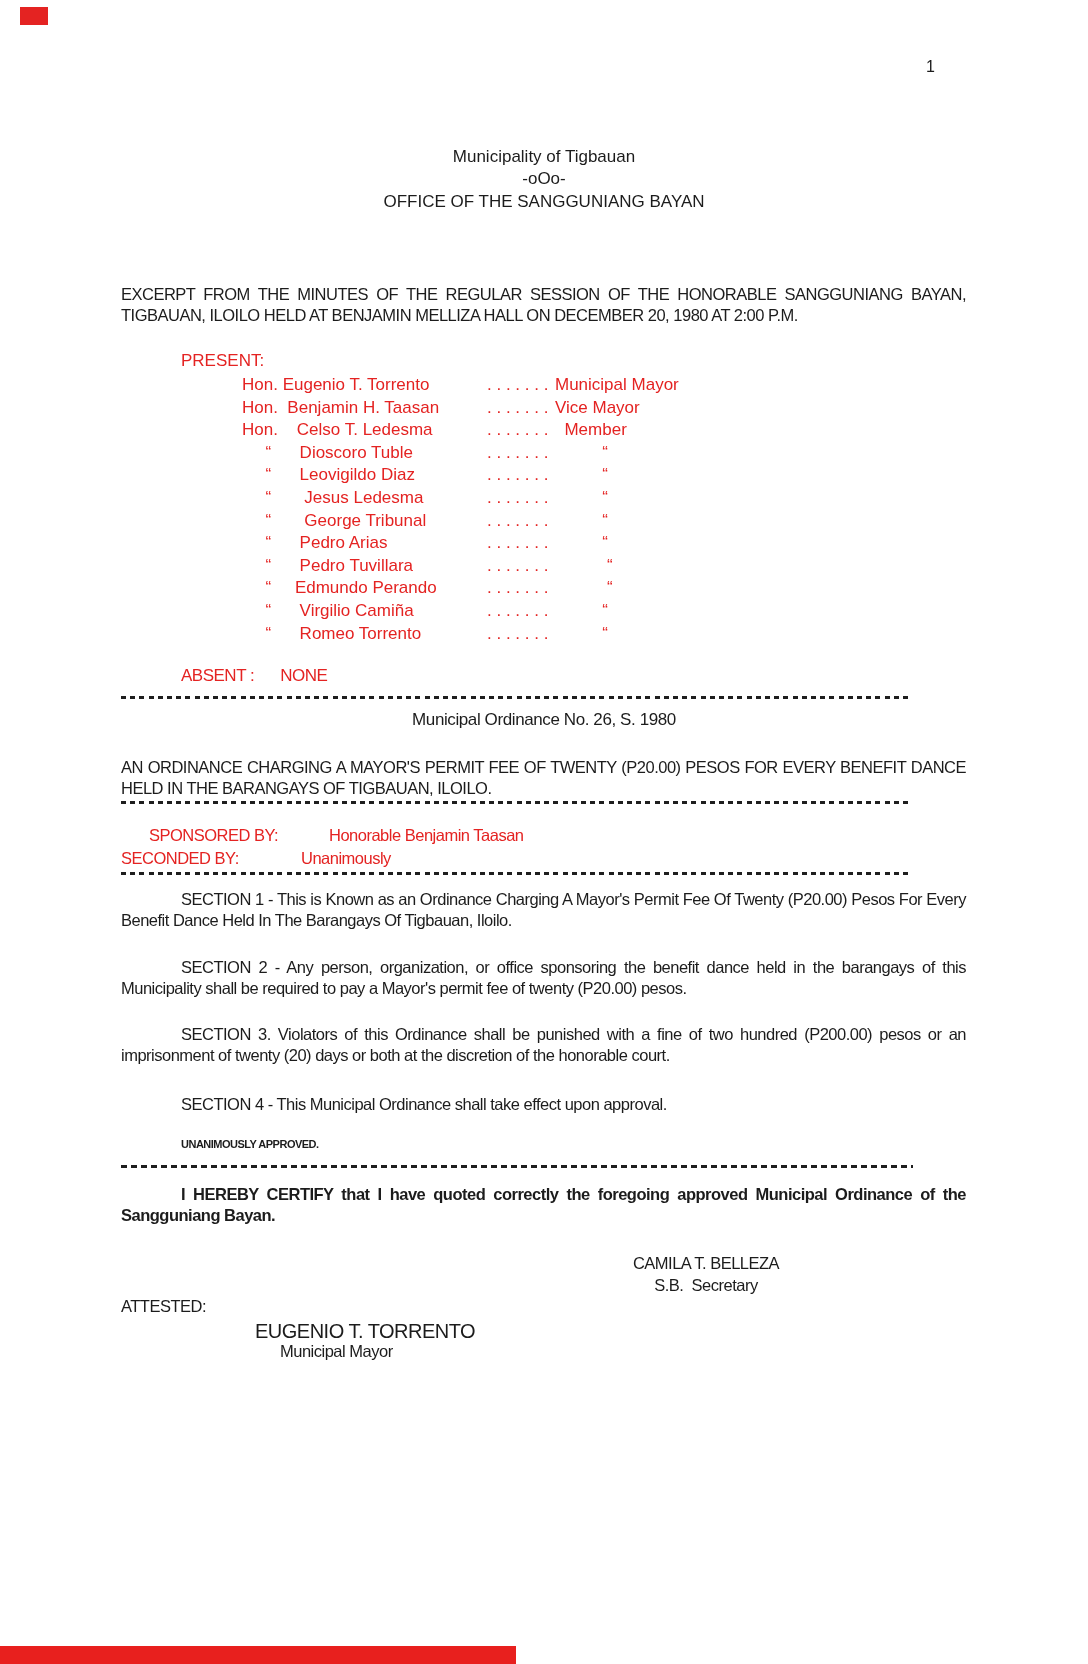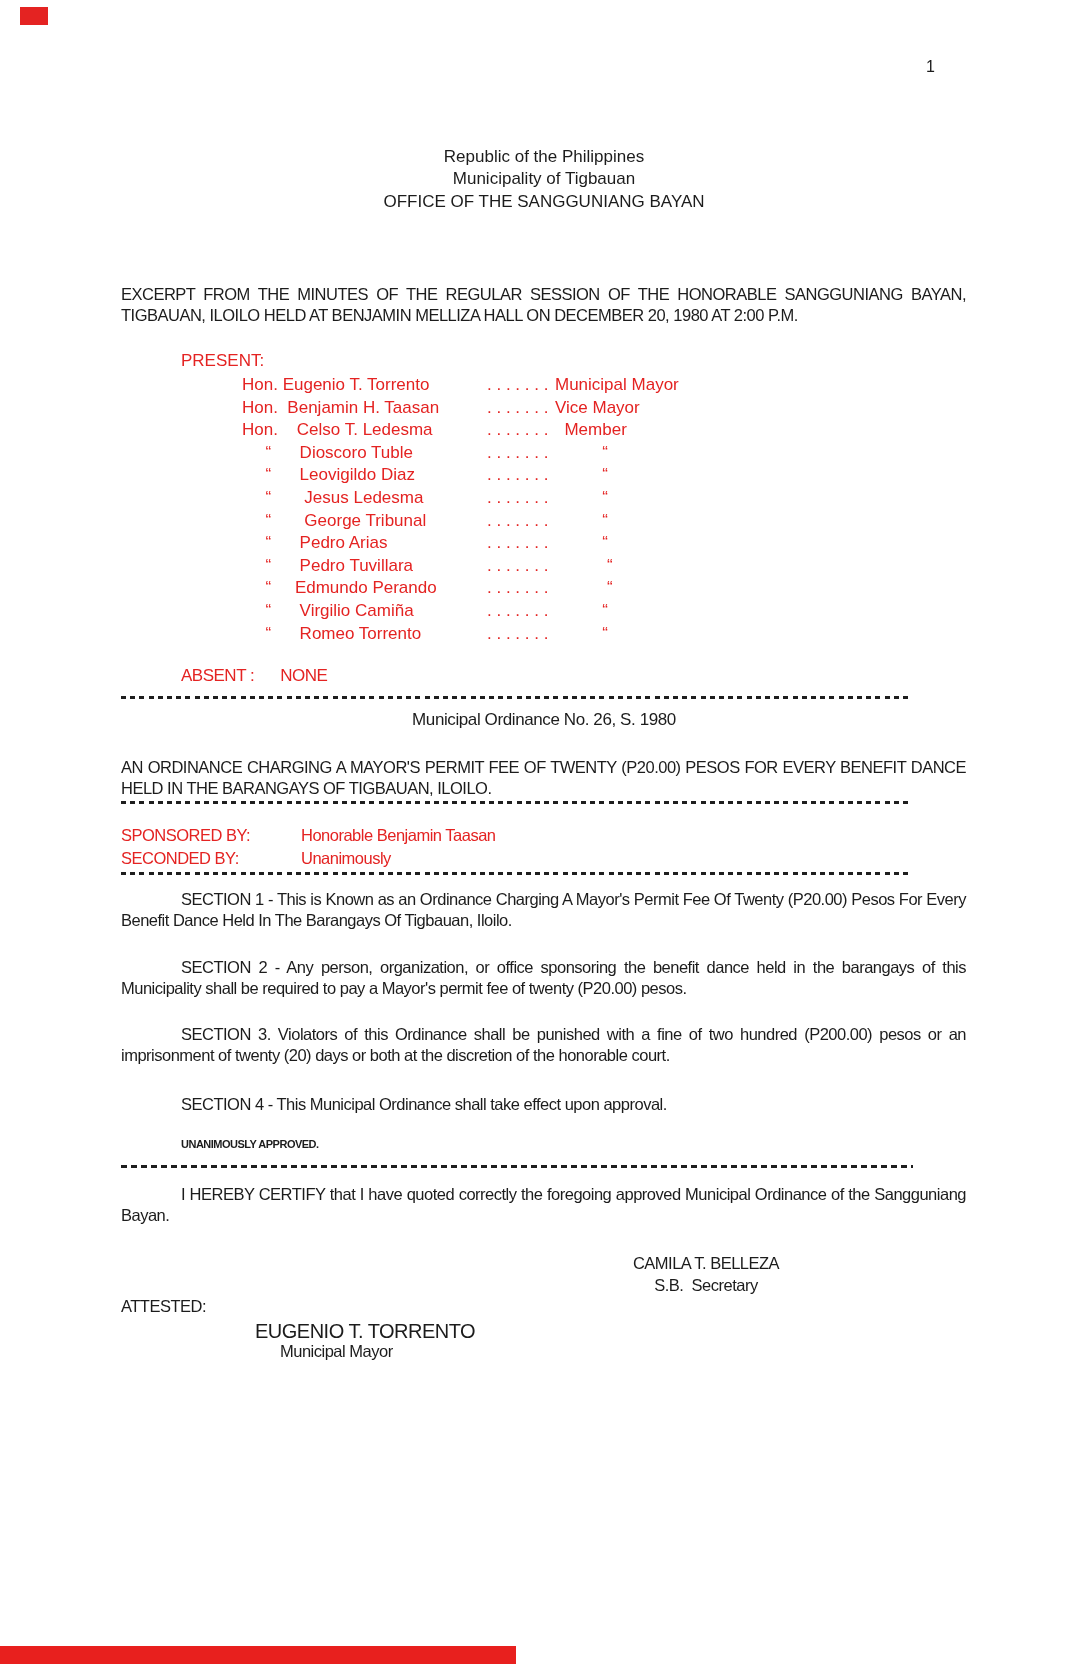--- a/index.html
+++ b/index.html
@@ -51,50 +51,50 @@
     left: 0; top: 710px; width: 100%;
     text-align: center; font-weight: 400;
     font-size: 17px; letter-spacing: -0.4px;
   }
   .ord-desc { top: 757px; }
   .by-row {
     left: 121px; width: 845px;
     display: grid; grid-template-columns: 180px auto;
     font-size: 16.5px; letter-spacing: -0.5px; line-height: 22px;
   }
-  .sponsored { top: 824px; }
+  .sponsored { top: 824px; margin-left: 28px; }
   .seconded { top: 847px; }
   .section-para { text-indent: 60px; }
   .s1 { top: 889px; }
   .s2 { top: 957px; }
   .s3 { top: 1024px; }
   .s4 { top: 1094px; }
   .approval { left: 181px; top: 1138px; font-size: 11px; letter-spacing: -0.5px; font-weight: bold; }
-  .certify { top: 1184px; text-indent: 60px; }
+  .certify { top: 1184px; text-indent: 60px; font-weight: bold; }
   .sig-secretary {
     left: 551px; top: 1252px; width: 310px;
     text-align: center; font-size: 16.5px; letter-spacing: -0.5px; line-height: 22px;
   }
   .sig-line { white-space: pre; }
   .attested { left: 121px; top: 1297px; font-size: 16.5px; letter-spacing: -0.5px; }
   .mayor-name { left: 255px; top: 1320px; font-size: 20px; letter-spacing: -0.5px; }
   .mayor-title { left: 280px; top: 1342px; font-size: 16.5px; letter-spacing: -0.5px; }
   .corner-mark { left: 20px; top: 7px; width: 28px; height: 18px; background: var(--red_text, #e42322); }
   .footer-bar { left: 0; top: 1646px; width: 516px; height: 18px; background: var(--footer_bar_red, #e8201e); }
 </style>
 </head>
 <body>
 
 <div class="abs corner-mark"></div>
 
 <div class="abs page-number">1</div>
 
 <div class="abs header-block">
-  <div>Republic of the Philippines</div>
   <div>Municipality of Tigbauan</div>
+  <div>-oOo-</div>
   <div>OFFICE OF THE SANGGUNIANG BAYAN</div>
 </div>
 
 <div class="abs para excerpt">EXCERPT FROM THE MINUTES OF THE REGULAR SESSION OF THE HONORABLE SANGGUNIANG BAYAN, TIGBAUAN, ILOILO HELD  AT BENJAMIN MELLIZA HALL ON DECEMBER 20, 1980 AT 2:00 P.M.</div>
 
 <div class="abs present-label red">PRESENT:</div>
 
 <div class="abs present-list red">
   <div class="present-row">
     <span class="c-name">Hon. Eugenio T. Torrento</span>

